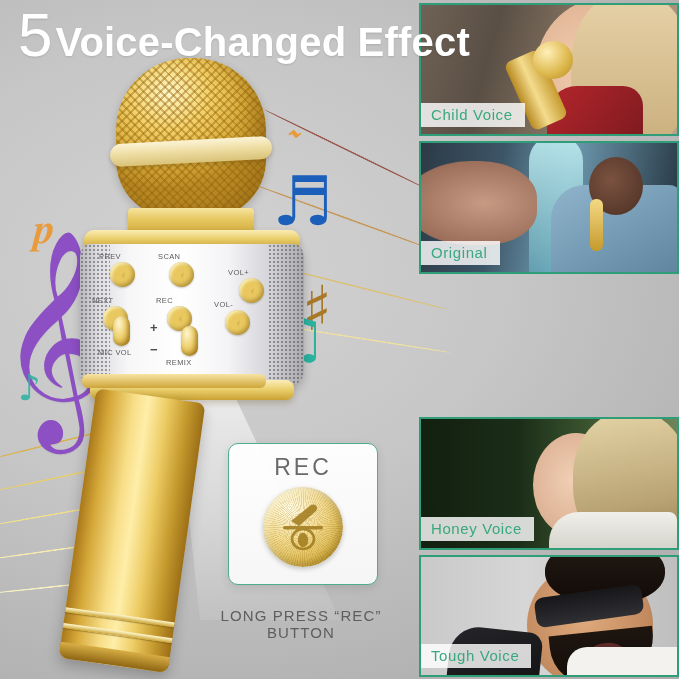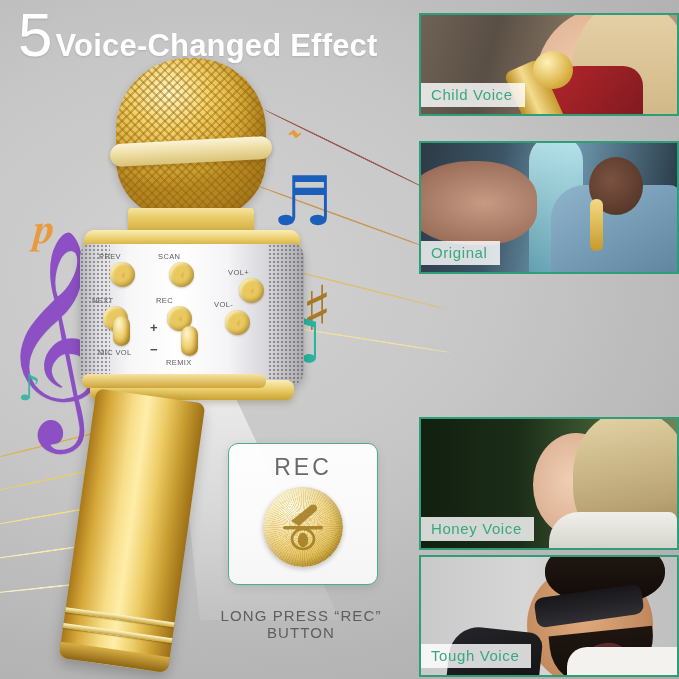--- a/index.html
+++ b/index.html
@@ -15,21 +15,21 @@
   }
 
   
   #title-block{
     position:absolute;left:18px;top:4px;z-index:40;
     display:flex;align-items:baseline;color:#ffffff;
     text-shadow:0 1px 2px rgba(0,0,0,.12);
     white-space:nowrap;
   }
   #title-num{font-size:62px;font-weight:300;line-height:1;letter-spacing:-1px;}
-  #title-text{font-size:31px;font-weight:bold;line-height:1;margin-left:4px;letter-spacing:.2px;}
+  #title-text{font-size:40px;font-weight:bold;line-height:1;margin-left:4px;letter-spacing:.2px;}
 
   
   .staffline{position:absolute;border-top:2.5px solid;border-radius:50%;}
 
   #treble-clef{
     position:absolute;left:-2px;top:243px;z-index:12;
     font-size:186px;line-height:1;color:#8d4fc4;
     font-family:"DejaVu Sans","Liberation Serif",serif;
     text-shadow:0 1px 1px rgba(0,0,0,.06);
   }
@@ -317,21 +317,21 @@
           <ellipse cx="32" cy="44" rx="11" ry="10" fill="none" stroke="#a07a1c" stroke-width="2.6"></ellipse>
           <ellipse cx="32" cy="45" rx="5.2" ry="7.2"></ellipse>
         </g>
       </svg>
     </div>
   </div>
   <div id="rec-caption">LONG PRESS “REC” BUTTON</div>
 
   <div id="photo-col">
 
-    <div class="photo" id="ph1" style="top:13px;height:103px;">
+    <div class="photo" id="ph1" style="top:3px;height:133px;">
       <div class="ph-scene">
         <div class="blob" style="right:10px;top:-6px;width:132px;height:150px;background:radial-gradient(ellipse at 40% 45%,#f2cdb0 0%,#e0b495 62%,#c99a7c 100%);"></div>
         <div class="blob" style="right:-14px;top:-14px;width:120px;height:160px;border-radius:46%;background:linear-gradient(180deg,#e7d2a8,#c9ae7c);"></div>
         <div class="fig" style="right:34px;bottom:-6px;width:96px;height:54px;background:linear-gradient(130deg,#b4262b,#7e1a20);border-radius:30px 20px 0 0;"></div>
         <div class="fig" style="left:96px;top:48px;width:38px;height:74px;transform:rotate(-24deg);background:linear-gradient(90deg,#b88a22,#f4dc8e 45%,#c59a2e);border-radius:7px;"></div>
         <div class="blob" style="left:112px;top:36px;width:40px;height:38px;background:radial-gradient(circle at 35% 30%,#fff0b8,#dcb64a 60%,#b58a22);"></div>
       </div>
       <div class="photo-label">Child Voice</div>
     </div>
 

